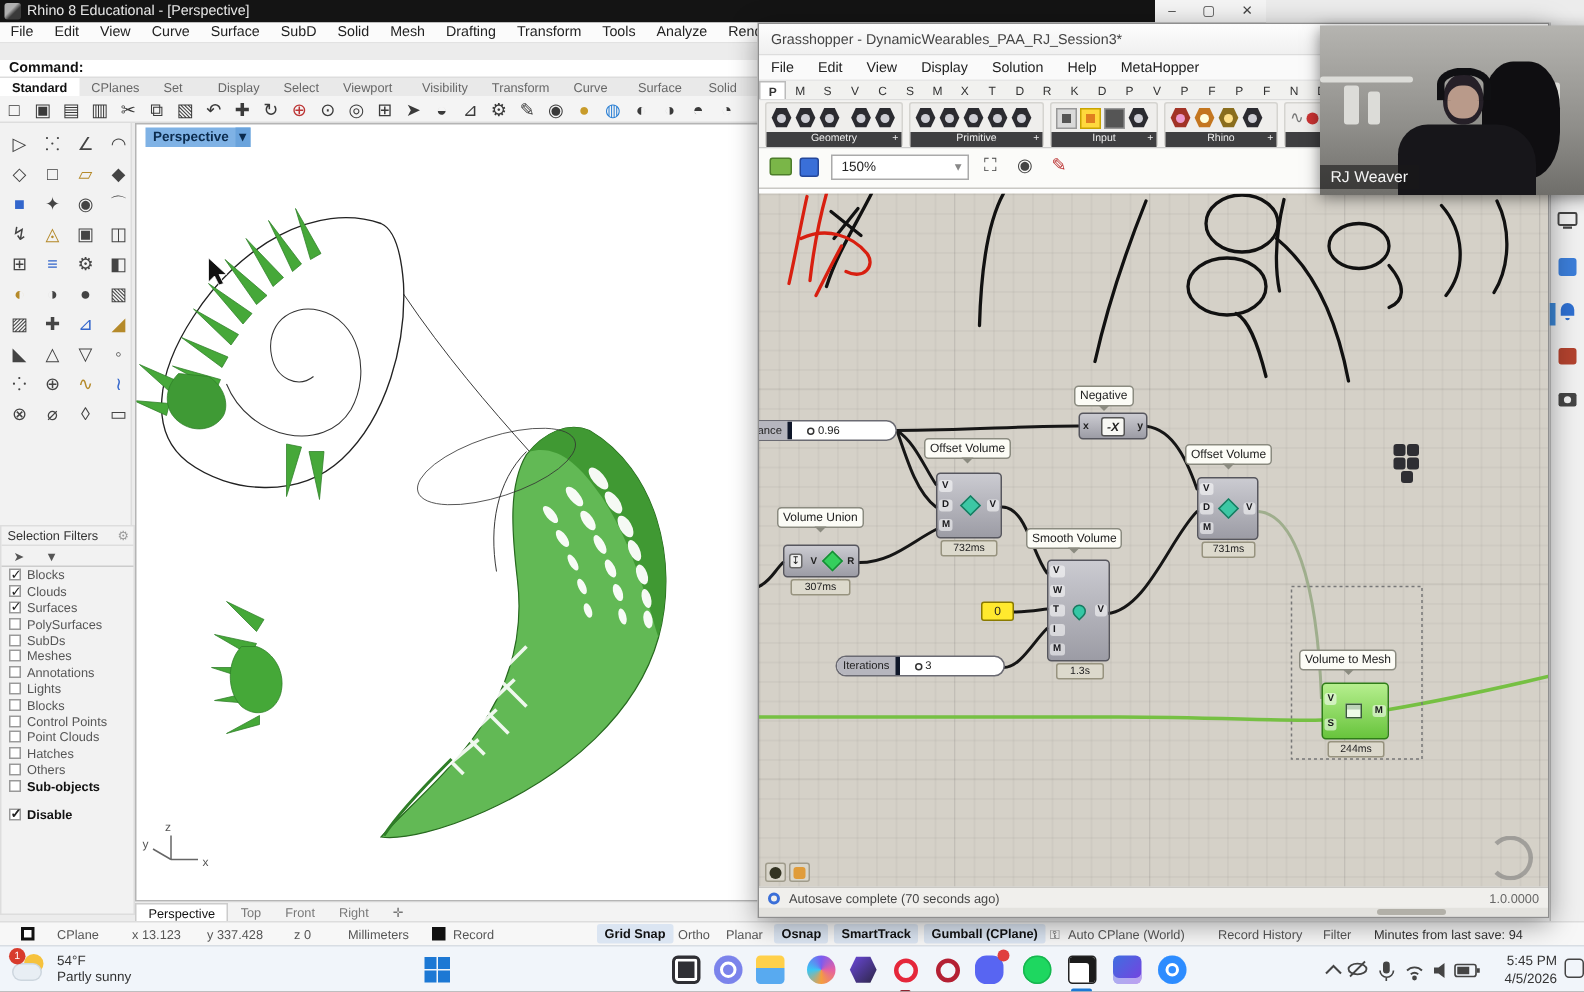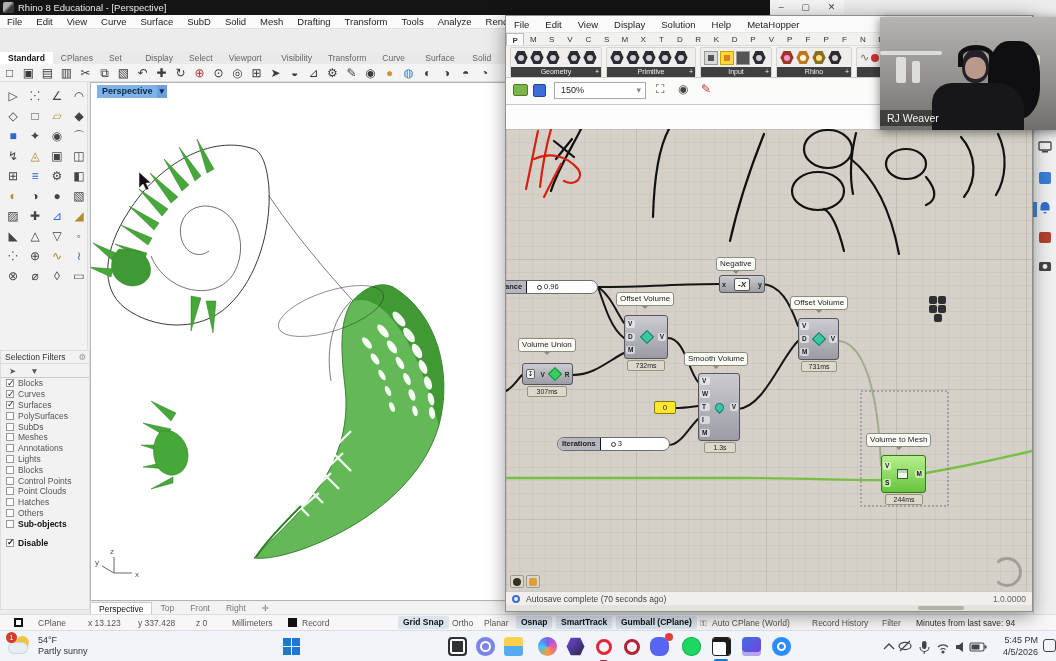--- a/index.html
+++ b/index.html
@@ -102,21 +102,21 @@
 .nin span,.nout span{font-size:6.5px;font-weight:bold;color:#18181c;background:rgba(255,255,255,.55);border-radius:2px;line-height:8px;padding:0 2px;margin:0 1px}
 .ncore{flex:1;display:flex;align-items:center;justify-content:center}
 .ico-dia{width:10px;height:10px;background:#3cc7a4;border:1px solid #187a60;transform:rotate(45deg)}
 .ico-uni{width:10px;height:10px;background:#35cf5d;border:1px solid #178a35;transform:rotate(45deg)}
 .ico-drop{width:9px;height:9px;background:#35c7a5;border:1px solid #187a60;border-radius:50% 50% 50% 0;transform:rotate(-45deg)}
 .ico-cube{width:11px;height:10px;background:#eefbe8;border:1px solid #3a5a3a;box-shadow:inset 0 3px 0 rgba(40,90,40,.25)}
 .tip{position:absolute;background:#fcfcf6;border:1px solid #8b8b80;border-radius:3px;font-size:8px;line-height:12px;text-align:center;white-space:nowrap;z-index:4;padding:0 3px}
 .tip::after{content:"";position:absolute;left:50%;bottom:-4px;margin-left:-4px;border:4px solid transparent;border-top-color:#8b8b80;border-bottom:none}
 .badge{position:absolute;background:#dcd9cc;border:1px solid #97937f;border-radius:2px;font-size:7px;line-height:9px;text-align:center;z-index:3}
 .gslider{position:absolute;display:flex;background:#fff;border:1px solid #6a6a72;border-radius:7px;height:14px;z-index:2;overflow:hidden}
-.gslider .lab{background:#b6b6be;border-right:1px solid #0f172a;font-size:7.5px;line-height:12px;padding:0 4px;font-weight:bold;color:#222}
+.gslider .lab{background:#b6b6be;border-right:3px solid #0f172a;font-size:7.5px;line-height:12px;padding:0 4px;font-weight:normal;color:#222}
 .gslider .val{flex:1;font-size:7.5px;line-height:12px;padding-left:10px;color:#222;display:flex;align-items:center;gap:2px}
 .knob{width:5px;height:5px;border:1.5px solid #333;border-radius:50%;display:inline-block}
 .gpanel{position:absolute;background:#ffe92e;border:1px solid #8a7a00;border-radius:2px;font-size:8px;line-height:11px;text-align:center;z-index:2}
 .negbox{border:1px solid #555;background:#f8f8f4;border-radius:2px;font-style:italic;font-weight:bold;font-size:8px;line-height:11px;padding:0 3px;margin:0 2px}
 .gwidget{position:absolute;z-index:2;display:grid;grid-template-columns:8px 8px;gap:1px}
 .gwidget b{width:8px;height:8px;background:#2e2e33;border-radius:2px}
 .compass{position:absolute;left:486px;top:428px;width:30px;height:30px;border-radius:50%;border:3px solid rgba(110,110,110,.5);border-left-color:transparent;z-index:2}
 .cbtns{position:absolute;left:4px;top:446px;display:flex;gap:2px;z-index:2}
 .cbtn{width:14px;height:13px;background:#d9d6cb;border:1px solid #a09c8c;border-radius:2px;display:flex;align-items:center;justify-content:center}
 .cbtn .mdark{width:8px;height:8px;background:#332;border-radius:50%}
@@ -180,20 +180,21 @@
       <span>Solid</span>
       <span>Mesh</span>
       <span>Drafting</span>
       <span>Transform</span>
       <span>Tools</span>
       <span>Analyze</span>
       <span>Render</span>
       <span>Window</span>
       <span>Help</span>
     </div>
+  <div class="r-cmd">Command:</div>
   <div class="r-tabs">
       <span>Standard</span>
       <span>CPlanes</span>
       <span>Set View</span>
       <span>Display</span>
       <span>Select</span>
       <span>Viewport Layout</span>
       <span>Visibility</span>
       <span>Transform</span>
       <span>Curve Tools</span>
@@ -276,21 +277,21 @@
     <div class="sf-tabs">
         <span>➤</span>
         <span>▼</span>
       </div>
     <div class="sf-row checked">
         <span class="cb"></span>
         <span>Blocks</span>
       </div>
     <div class="sf-row checked">
         <span class="cb"></span>
-        <span>Curves</span>
+        <span>Clouds</span>
       </div>
     <div class="sf-row checked">
         <span class="cb"></span>
         <span>Surfaces</span>
       </div>
     <div class="sf-row">
         <span class="cb"></span>
         <span>PolySurfaces</span>
       </div>
     <div class="sf-row">
@@ -475,20 +476,21 @@
     <span class="chip" style="left:556px">SmartTrack</span>
     <span class="chip" style="left:616px">Gumball (CPlane)</span>
     <span style="left:700px">⚿</span>
     <span style="left:712px">Auto CPlane (World)</span>
     <span style="left:812px">Record History</span>
     <span style="left:882px">Filter</span>
     <span style="left:916px;color:#333">Minutes from last save: 94</span>
   </div>
 
   <div class="gh">
+    <div class="gh-title"><span>Grasshopper - DynamicWearables_PAA_RJ_Session3*</span></div>
     <div class="gh-menu">
         <span>File</span>
         <span>Edit</span>
         <span>View</span>
         <span>Display</span>
         <span>Solution</span>
         <span>Help</span>
         <span>MetaHopper</span>
       </div>
     <div class="gh-letters">

